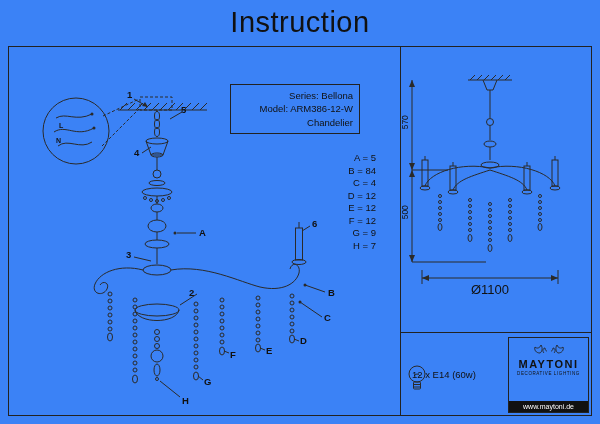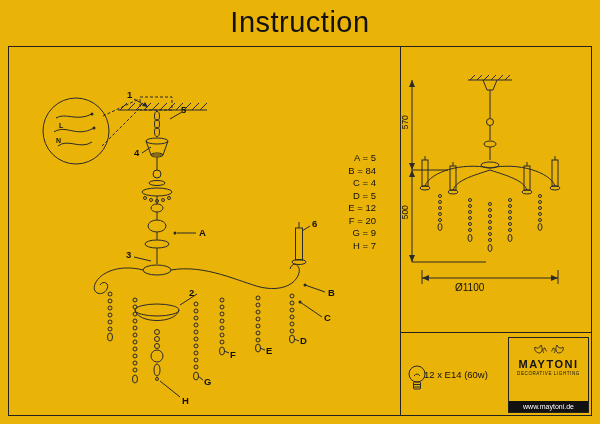--- a/index.html
+++ b/index.html
@@ -1,30 +1,30 @@
 <!DOCTYPE html>
 <html><head>
 <meta charset="utf-8">
 <style>
   html,body{margin:0;padding:0;background:#fff;}
-  .page{position:relative;width:600px;height:424px;background:#eab308;overflow:hidden;
+  .page{position:relative;width:600px;height:424px;background:#3b82f6;overflow:hidden;
         font-family:"Liberation Sans",sans-serif;color:#111;}
   .abs{position:absolute;}
   .title{left:0;top:6px;width:100%;text-align:center;font-size:29px;font-weight:400;letter-spacing:.5px;}
   .frame{left:8px;top:46px;width:582px;height:368px;border:1px solid #222;}
   .vdiv{left:400px;top:46px;width:1px;height:369px;background:#222;}
   .hdiv{left:400px;top:332px;width:191px;height:1px;background:#222;}
   .infobox{left:230px;top:84px;width:116px;border:1px solid #222;padding:4px 6px;
            text-align:right;font-size:9.5px;line-height:1.4;}
   .partslist{left:330px;top:152px;width:46px;text-align:right;font-size:9.5px;line-height:12.5px;}
   .callout{font-size:9.5px;font-weight:700;line-height:1;}
   .wirelbl{font-size:7px;font-weight:700;line-height:1;}
   .dimv{font-size:8.5px;transform:rotate(-90deg);transform-origin:center;line-height:1;}
-  .dimh{left:455px;top:283px;width:70px;text-align:left;font-size:10px;line-height:1;}
-  .lampspec{left:424px;top:369px;font-size:9.5px;}
+  .dimh{left:455px;top:283px;width:70px;text-align:center;font-size:13px;line-height:1;}
+  .lampspec{left:412px;top:369px;font-size:9.5px;}
   .logobox{left:508px;top:337px;width:81px;height:76px;border:1px solid #222;
            display:flex;flex-direction:column;align-items:center;box-sizing:border-box;}
   .brandname{font-size:11px;font-weight:700;letter-spacing:1.5px;margin-top:2px;}
   .brandtag{font-size:4.5px;letter-spacing:.6px;margin-top:1px;}
   .brandurl{margin-top:auto;width:100%;background:#111;color:#fff;font-size:7px;
             text-align:center;padding:2px 0;}
   svg{display:block;}
   .line{stroke:#2a2a2a;stroke-width:1;fill:none;}
   .fill{stroke:none;fill:#2a2a2a;}
 </style>
@@ -258,28 +258,33 @@
     </g>
 
     <g>
       <circle class="line" cx="417" cy="374" r="8"></circle>
       <path class="line" d="M414 376 q3 -4 6 0"></path>
       <rect class="line" x="413.5" y="382" width="7" height="7" rx="1"></rect>
       <path class="line" d="M413.5 384.5 H420.5 M413.5 387 H420.5"></path>
     </g>
   </svg>
 
+  <div class="abs infobox">
+    <div>Series: Bellona</div>
+    <div>Model: ARM386-12-W</div>
+    <div>Chandelier</div>
+  </div>
 
   <div class="abs partslist">
     <div>A = 5</div>
     <div>B = 84</div>
     <div>C = 4</div>
-    <div>D = 5</div>
+    <div>D = 12</div>
     <div>E = 12</div>
-    <div>F = 20</div>
+    <div>F = 12</div>
     <div>G = 9</div>
     <div>H = 7</div>
   </div>
 
   <div class="abs callout" style="left:127px;top:90px">1</div>
   <div class="abs callout" style="left:181px;top:105px">5</div>
   <div class="abs callout" style="left:134px;top:148px">4</div>
   <div class="abs callout" style="left:312px;top:219px">6</div>
   <div class="abs callout" style="left:126px;top:250px">3</div>
   <div class="abs callout" style="left:189px;top:288px">2</div>

